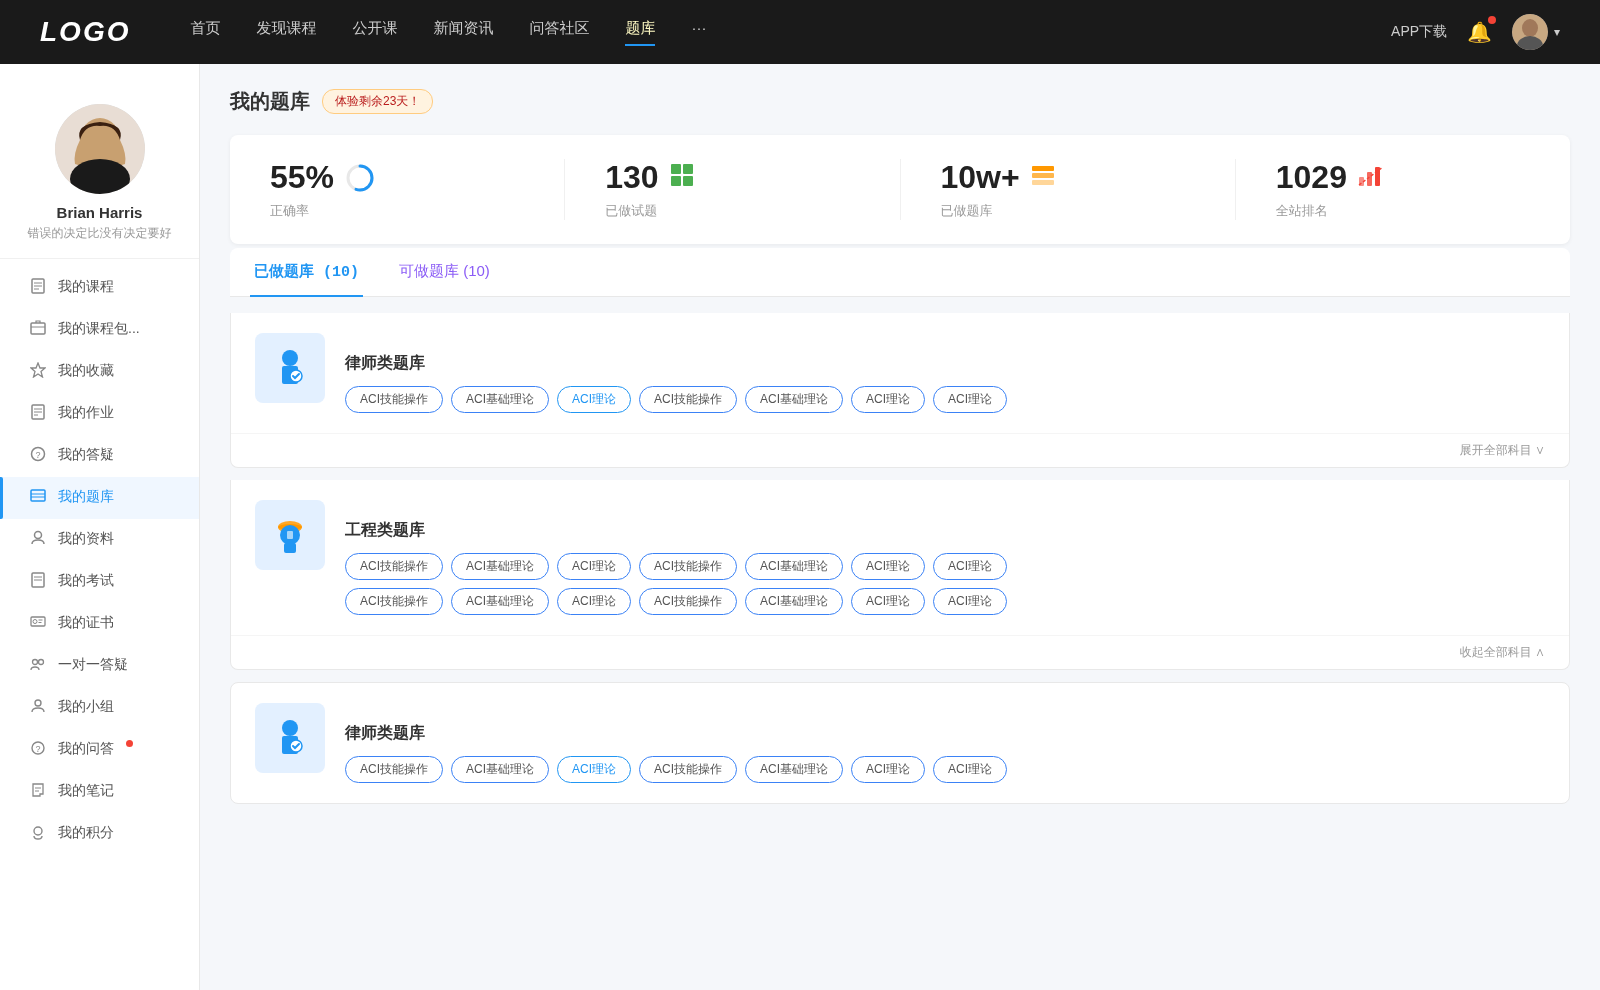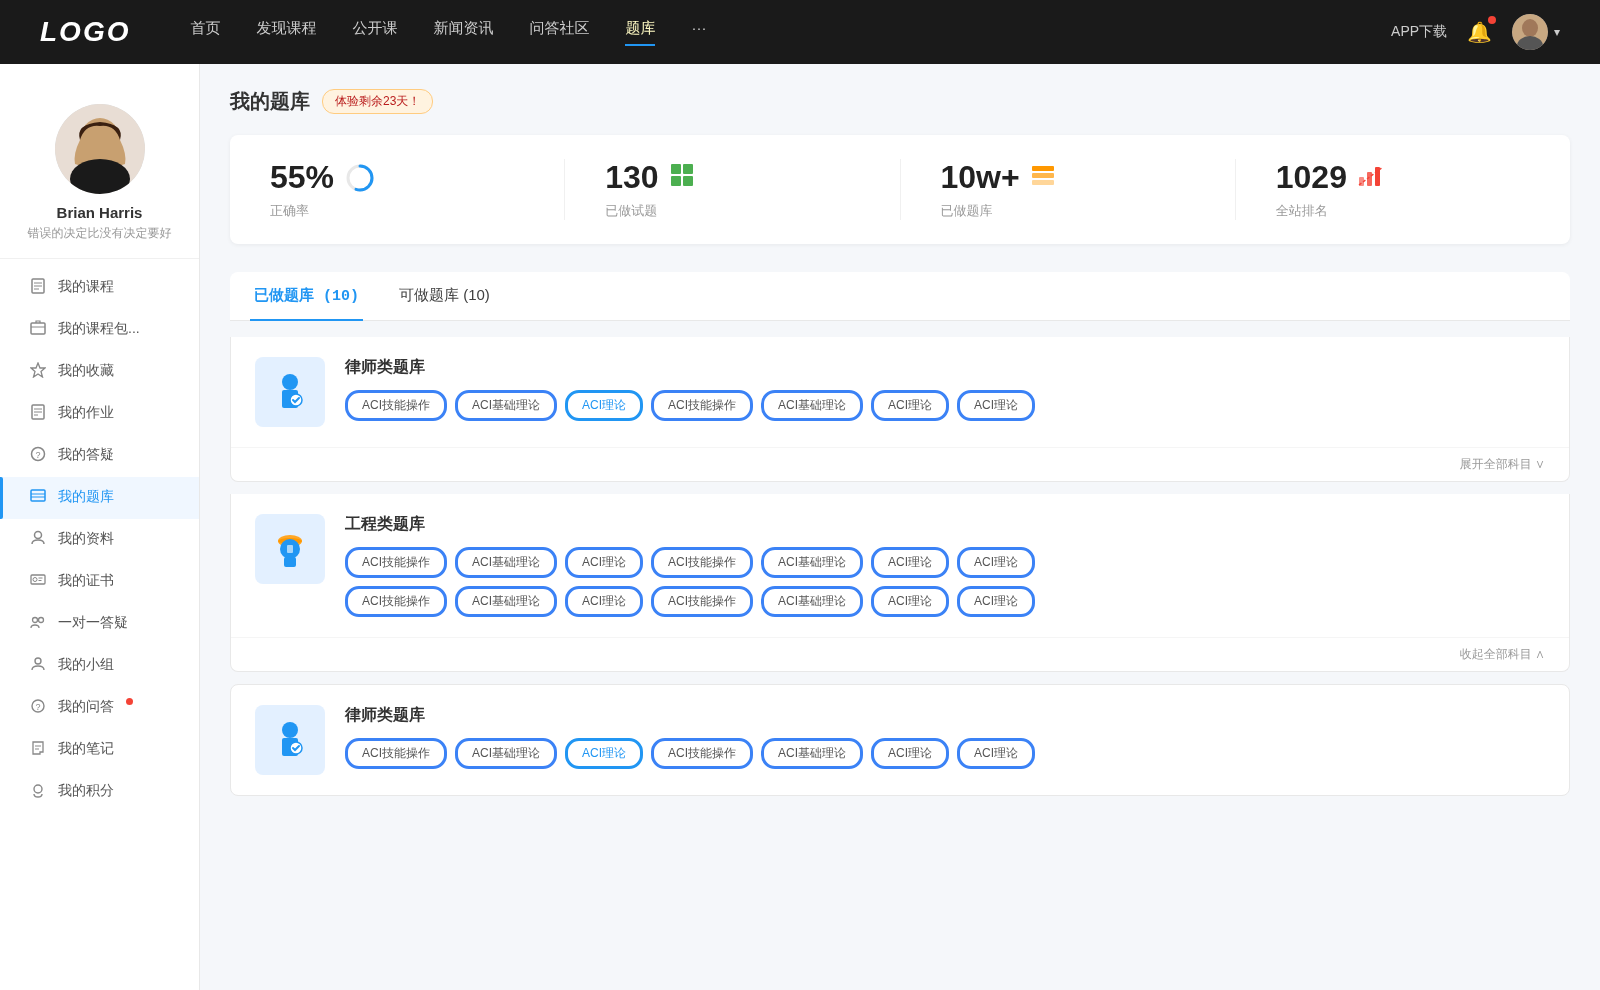--- a/index.html
+++ b/index.html
@@ -197,21 +197,21 @@
       padding: 3px 12px;
       font-size: 12px;
     }
 
     
     .stats-card {
       background: #fff;
       border-radius: 8px;
       display: flex;
       padding: 24px 0;
-      margin-bottom: 28px;
+      margin-bottom: 4px;
       box-shadow: 0 1px 4px rgba(0,0,0,0.06);
     }
     .stat-item {
       flex: 1;
       display: flex;
       flex-direction: column;
       align-items: flex-start;
       padding: 0 40px;
       border-right: 1px solid #f0f0f0;
     }
@@ -239,21 +239,21 @@
       gap: 32px;
       margin-bottom: 16px;
       background: #fff;
       border-radius: 8px 8px 0 0;
       padding: 0 20px;
       border-bottom: 1px solid #e8e8e8;
     }
     .tab-item {
       padding: 14px 4px;
       font-size: 15px;
-      color: #404040;
+      color: #8b5cf6;
       cursor: pointer;
       border-bottom: 2px solid transparent;
       margin-bottom: -1px;
     }
     .tab-item.active {
       color: #2196f3;
       border-bottom: 2px solid #2196f3;
       font-weight: 600;
       font-family: Liberation Mono, monospace;
     }
@@ -284,29 +284,30 @@
       margin-right: 20px;
       flex-shrink: 0;
     }
     .qbank-icon-wrap svg { width: 44px; height: 44px; }
     .qbank-content { flex: 1; }
     .qbank-title {
       font-size: 16px;
       font-weight: 600;
       color: #333;
       margin-bottom: 12px;
+      margin-top: 20px;
     }
     .qbank-tags {
       display: flex;
       flex-wrap: wrap;
       gap: 8px;
     }
     .qbank-tag {
       padding: 4px 14px;
-      border: 3px solid #3b82f6;
+      border: 1px solid #3b82f6;
       border-radius: 14px;
       font-size: 12px;
       color: #555;
       cursor: pointer;
       background: #fff;
     }
     .qbank-tag.active {
       border-color: #2196f3;
       color: #2196f3;
       background: #fff;
@@ -452,20 +453,30 @@
       <div class="sidebar-item">
         <span class="sidebar-icon">
           <svg width="16" height="16" viewBox="0 0 16 16">
               <circle cx="8" cy="5" r="3.5" fill="none" stroke="#888" stroke-width="1.5"></circle>
               <path d="M2 14 Q2 10 8 10 Q14 10 14 14" fill="none" stroke="#888" stroke-width="1.5"></path>
             </svg>
         </span>
         <span>我的资料</span>
       </div>
 
+      <div class="sidebar-item">
+        <span class="sidebar-icon">
+          <svg width="16" height="16" viewBox="0 0 16 16">
+              <rect x="2" y="1" width="12" height="14" rx="1" fill="none" stroke="#888" stroke-width="1.5"></rect>
+              <line x1="4" y1="5" x2="12" y2="5" stroke="#888" stroke-width="1"></line>
+              <line x1="4" y1="8" x2="12" y2="8" stroke="#888" stroke-width="1"></line>
+            </svg>
+        </span>
+        <span>我的考试</span>
+      </div>
 
       <div class="sidebar-item">
         <span class="sidebar-icon">
           <svg width="16" height="16" viewBox="0 0 16 16">
               <rect x="1" y="3" width="14" height="9" rx="1" fill="none" stroke="#888" stroke-width="1.3"></rect>
               <circle cx="5" cy="7.5" r="2" fill="none" stroke="#888" stroke-width="1"></circle>
               <path d="M8.5 6h4M8.5 8.5h3" stroke="#888" stroke-width="1"></path>
             </svg>
         </span>
         <span>我的证书</span>

